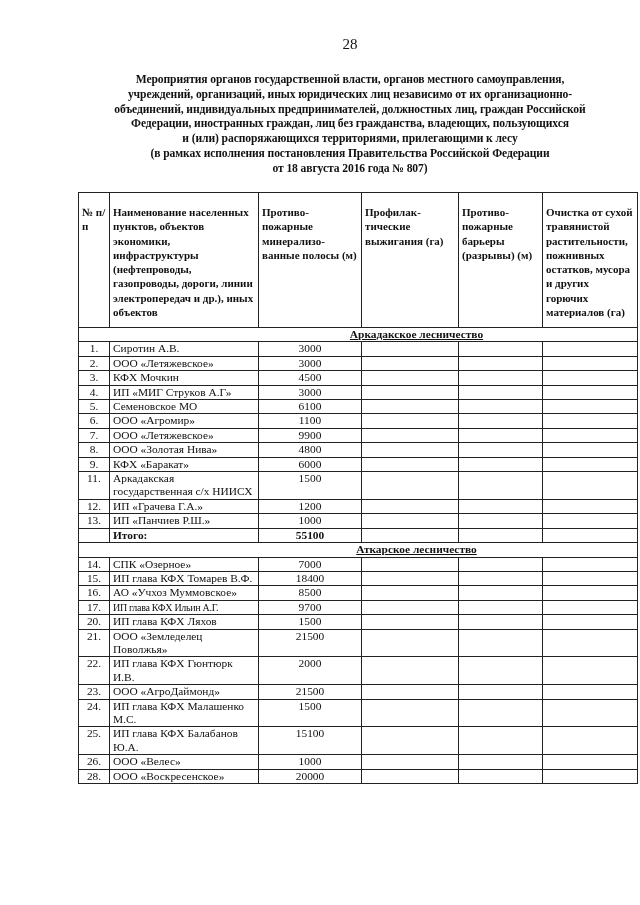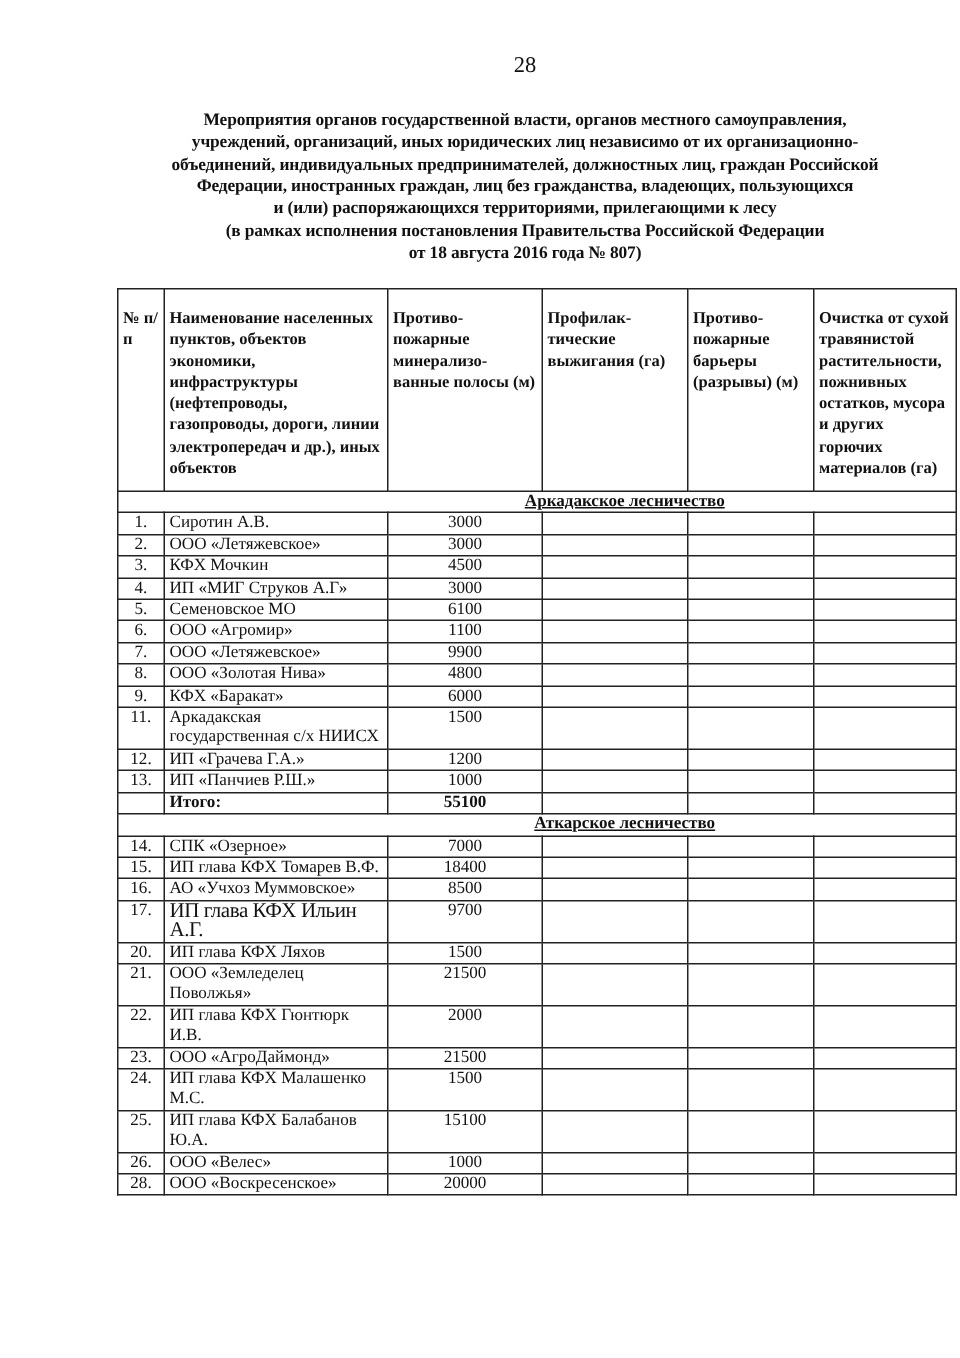--- a/index.html
+++ b/index.html
@@ -15,21 +15,21 @@
   table.main td, table.main th { border:1px solid #222; padding:0 3px; vertical-align:top;
                line-height:13.4px; }
   table.main th { font-weight:bold; text-align:left; font-size:11px; line-height:14.3px;
                   padding-top:12px; height:122px; }
   col.c-num { width:31px; } col.c-name { width:149px; } col.c-strip { width:103px; }
   col.c-burn { width:97px; } col.c-barrier { width:84px; } col.c-clean { width:95px; }
   td.num { text-align:center; padding-right:6px; }
   td.val { text-align:center; }
   tr.section td { text-align:center; font-weight:bold; padding-left:120px;text-decoration:underline; }
   tr.total td.name, tr.total td.val { font-weight:bold; }
-  td.small { font-size:14px; letter-spacing:-0.3px; }
+  td.small { font-size:10px; letter-spacing:-0.3px; }
 </style>
 </head>
 <body>
 
 <div class="page-number">28</div>
 
 <div class="title">
   <div>Мероприятия органов государственной власти, органов местного самоуправления,</div>
   <div>учреждений, организаций, иных юридических лиц независимо от их организационно-</div>
   <div>объединений, индивидуальных предпринимателей, должностных лиц, граждан Российской</div>

